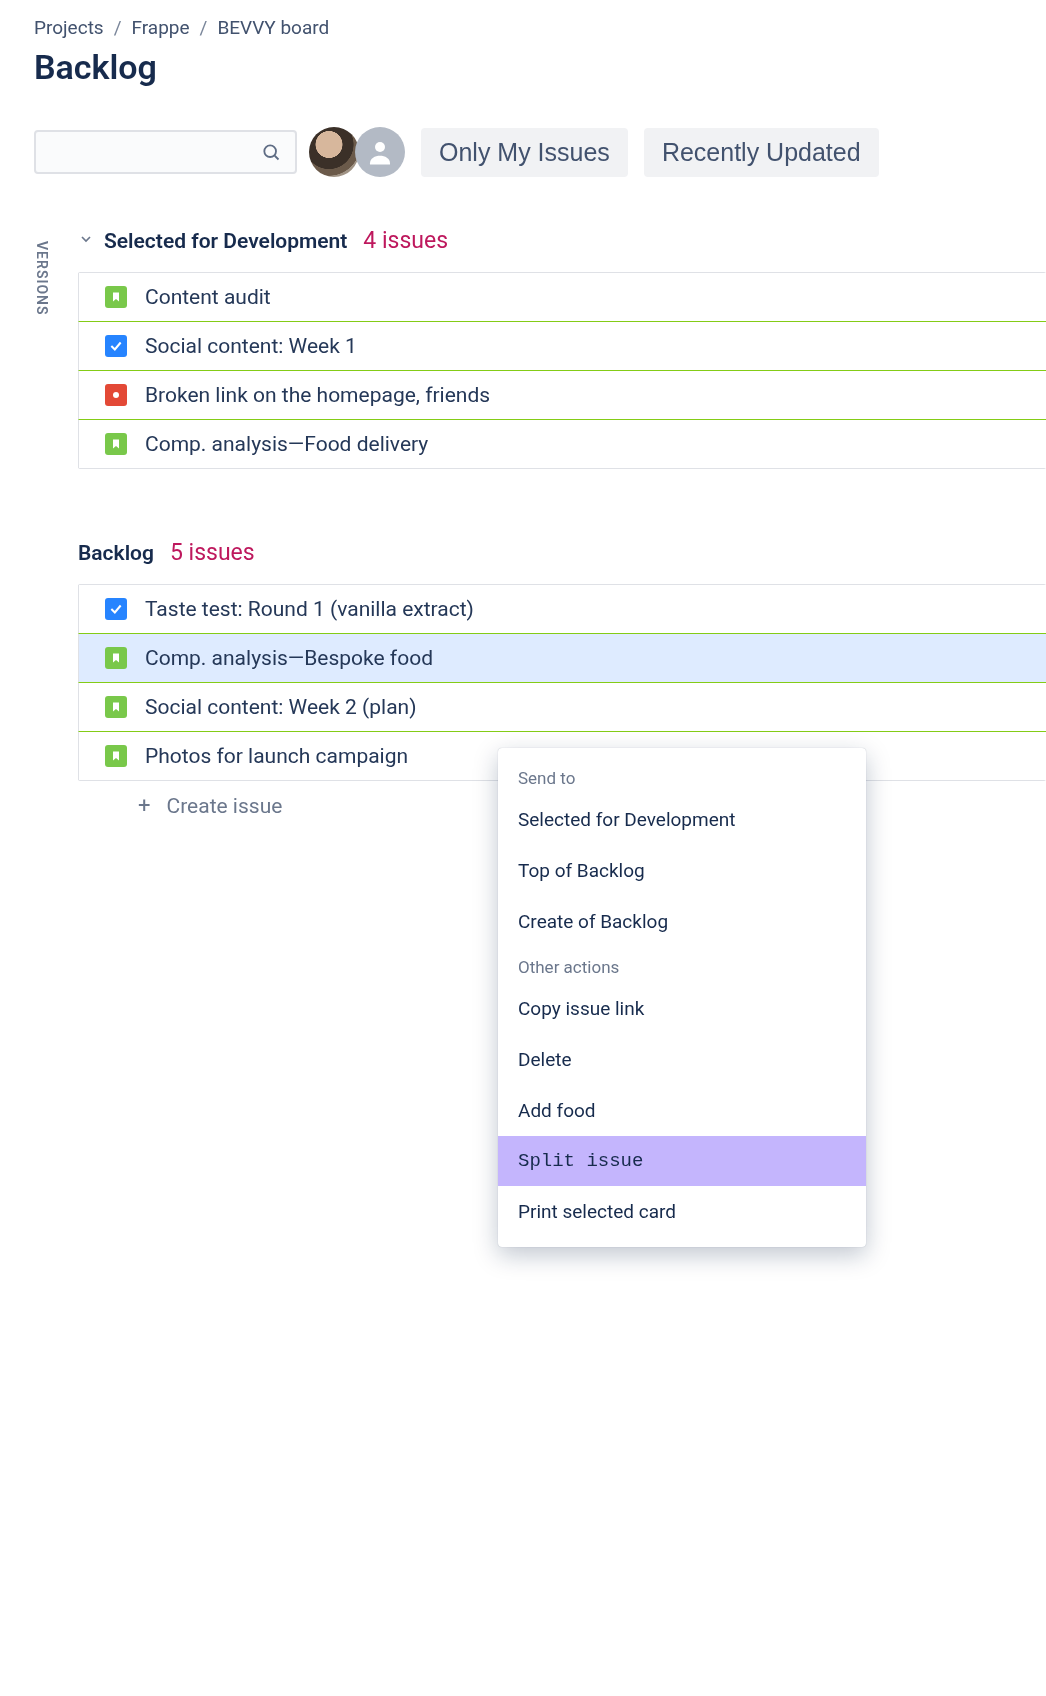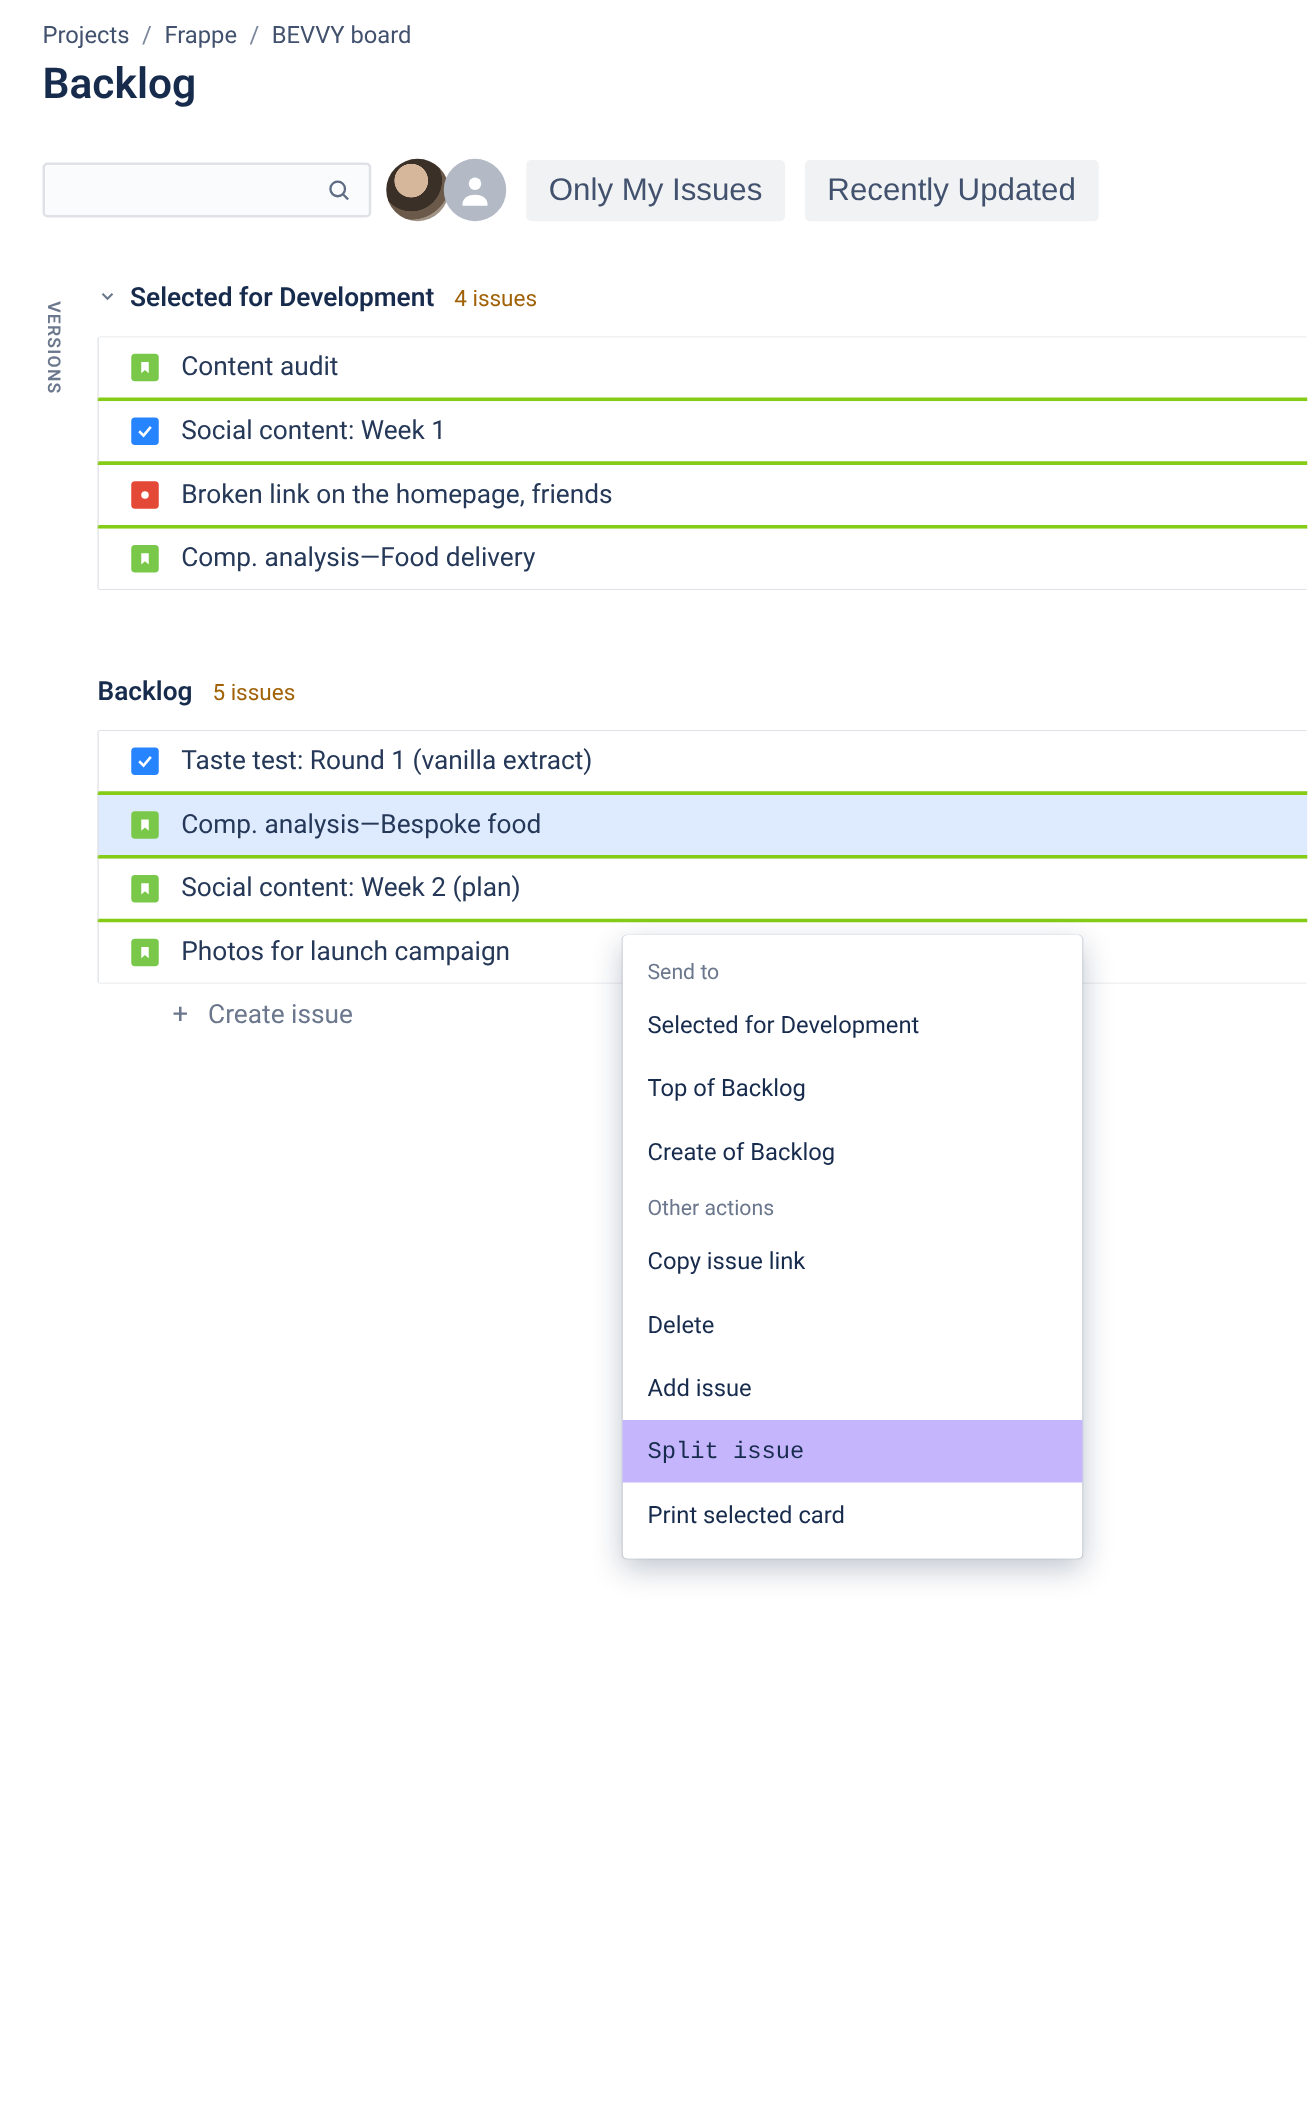--- a/index.html
+++ b/index.html
@@ -115,37 +115,37 @@
     }
     .chev {
       color: #6B778C;
     }
     .section-title {
       font-size: 21px;
       font-weight: 600;
       color: #172B4D;
     }
     .issue-count {
-      font-size: 18px;
-      color: #a16207;
+      font-size: 23px;
+      color: #be185d;
       margin-left: 6px;
     }
     .issue-list {
       border: 1px solid #DFE1E6;
       border-left: none;
       border-right: none;
       border-radius: 2px;
       margin-bottom: 70px;
     }
     .issue-row {
       display: flex;
       align-items: center;
       gap: 18px;
       padding: 12px 20px 12px 26px;
-      border-bottom: 3px solid #84cc16;
+      border-bottom: 1px solid #84cc16;
       border-left: 1px solid #DFE1E6;
       font-size: 21px;
       color: #253858;
       background: #fff;
     }
     .issue-row:last-child { border-bottom: none; }
     .issue-row.selected {
       background: #DEEBFF;
     }
     .type-icon {
@@ -335,16 +335,16 @@
 </div>
 
 <div class="context-menu">
   <div class="menu-group-label">Send to</div>
   <div class="menu-item">Selected for Development</div>
   <div class="menu-item">Top of Backlog</div>
   <div class="menu-item">Create of Backlog</div>
   <div class="menu-group-label">Other actions</div>
   <div class="menu-item">Copy issue link</div>
   <div class="menu-item">Delete</div>
-  <div class="menu-item">Add issue</div>
+  <div class="menu-item">Add food</div>
   <div class="menu-item hovered">Split issue</div>
   <div class="menu-item">Print selected card</div>
 </div>
 
 </body></html>

